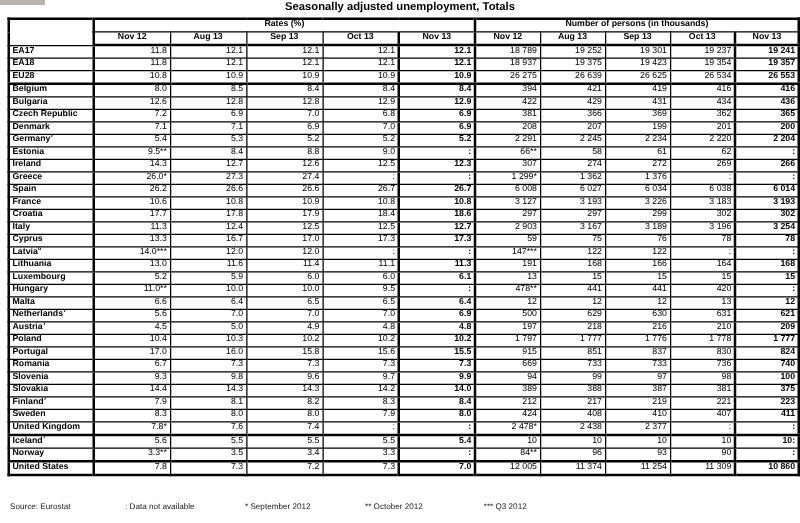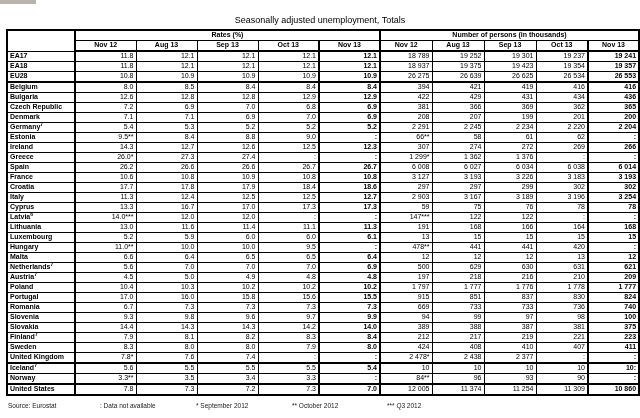--- a/index.html
+++ b/index.html
@@ -3,21 +3,21 @@
 <meta charset="utf-8">
 <style>
   html, body { margin:0; padding:0; }
   body {
     width:640px; height:418px; background:#ffffff; color:#000000;
     font-family:"Liberation Sans", sans-serif;
     -webkit-font-smoothing:antialiased;
   }
   .page { position:relative; width:640px; height:418px; overflow:hidden; background:#ffffff; }
   .scan-artifact { position:absolute; left:0; top:0; width:36px; height:4px; background:#b9b3ad; }
-  .title { text-align:center; font-weight:normal; font-size:9px; line-height:11px; padding-top:15px; }
+  .title { text-align:center; font-weight:bold; font-size:9px; line-height:11px; padding-top:0; }
   table.unemp {
     border-collapse:collapse; table-layout:fixed;
     width:632px; margin:3px 0 0 6px;
     border:2px solid #000;
   }
   .unemp th, .unemp td {
     border:1px solid #000; font-size:7px; line-height:8.5px; height:9px;
     padding:0 2px; overflow:hidden; white-space:nowrap;
   }
   .unemp th { font-weight:bold; text-align:center; }

